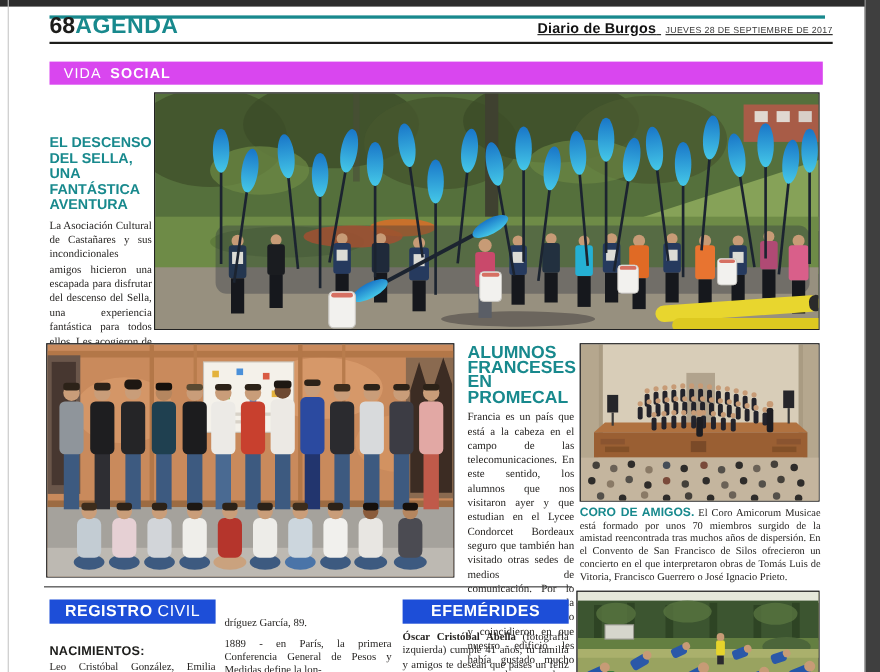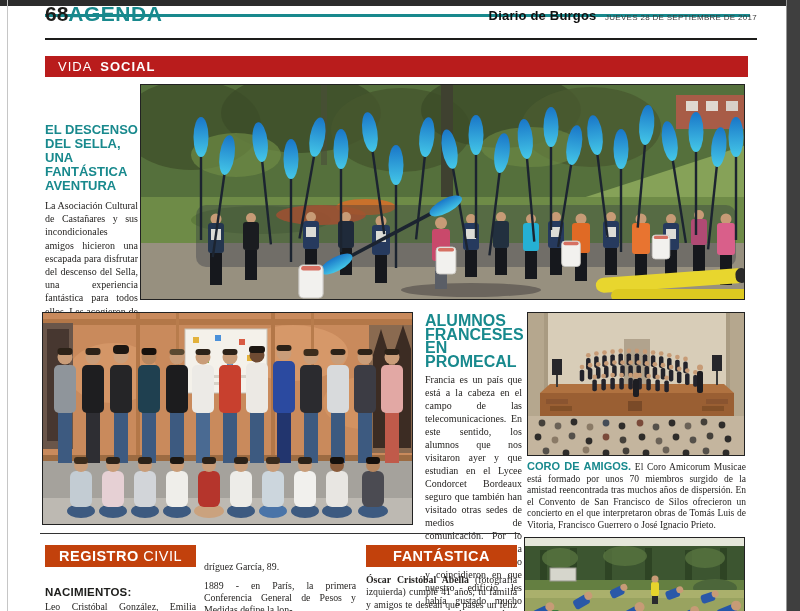--- a/index.html
+++ b/index.html
@@ -8,31 +8,31 @@
     position:relative; width:800px; height:611px; overflow:hidden;
     background:#ffffff; font-family:"Liberation Sans", sans-serif; color:#1d1d1b;
   }
   
   .frame-top   { position:absolute; left:0; top:0; width:800px; height:6px; background:#2c2c2c; }
   .frame-right { position:absolute; left:786px; top:0; width:14px; height:611px; background:#3f3f3f; border-left:1px solid #979797; }
   .left-hairline { position:absolute; left:7px; top:0; width:1px; height:611px; background:#c6c6c6; }
 
   
   .rule-teal  { position:absolute; left:45px; top:14px; width:705px; height:3px; background:#18898d; }
-  .header-row { position:absolute; left:45px; top:4px; width:712px; height:20px; display:flex; justify-content:space-between; align-items:flex-end; }
+  .header-row { position:absolute; left:45px; top:14px; width:712px; height:20px; display:flex; justify-content:space-between; align-items:flex-end; }
   .pgnum { font-size:21px; font-weight:700; letter-spacing:0; line-height:20px; }
   .pgnum .num { color:#1d1d1b; }
   .pgnum .agenda { color:#18898d; font-weight:600; letter-spacing:.5px; }
-  .masthead { line-height:13px; padding-bottom:0; white-space:nowrap; }
+  .masthead { line-height:13px; padding-bottom:0; white-space:nowrap;text-decoration:underline; }
   .masthead .paper { font-size:13px; font-weight:700; color:#111; letter-spacing:.2px; }
   .masthead .date  { font-size:8px; color:#3a3a3a; letter-spacing:.3px; margin-left:4px; }
   .rule-black { position:absolute; left:45px; top:38px; width:712px; height:2px; background:#1d1d1b; }
 
   
-  .section-bar { position:absolute; left:45px; top:56px; width:703px; height:21px; background:#b91c1c;
+  .section-bar { position:absolute; left:45px; top:56px; width:703px; height:21px; background:#d946ef;
     color:#fff; font-size:13px; line-height:21px; padding-left:13px; letter-spacing:1px; }
   .section-bar .reg  { font-weight:400; }
   .section-bar .bold { font-weight:700; margin-left:4px; }
 
   
   .headline { color:#18898d; font-weight:700; font-family:"Liberation Sans",sans-serif; }
   .serif-body { font-family:"Liberation Serif", serif; color:#262422; text-align:justify; }
 
   .art-sella { position:absolute; left:45px; top:123px; width:93px; }
   .art-sella h2 { font-size:13px; line-height:14px; letter-spacing:0; }
@@ -51,21 +51,21 @@
   .photo-field    { left:524px; top:537px; width:221px; height:90px;  }
 
   
   .coro-caption { position:absolute; left:527px; top:461px; width:219px;
     font-family:"Liberation Serif",serif; font-size:9.5px; line-height:11.6px; color:#262422; text-align:justify; }
   .coro-caption .lead { font-family:"Liberation Sans",sans-serif; font-weight:700; color:#18898d; font-size:11px; }
 
   
   .divider { position:absolute; left:40px; top:533px; width:480px; height:1px; background:#333; }
   .bcol { position:absolute; top:545px; }
-  .bcol .bar { background:#c2410c; color:#fff; height:22px; line-height:22px; text-align:center;
+  .bcol .bar { background:#1d4ed8; color:#fff; height:22px; line-height:22px; text-align:center;
     font-size:14.5px; font-weight:700; letter-spacing:.5px; }
   .bcol .bar .thin { font-weight:400; }
   .col1 { left:45px;  width:151px; }
   .col2 { left:204px; width:152px; }
   .col3 { left:366px; width:151px; }
   .nac-label { margin-top:19px; font-size:11.5px; font-weight:700; color:#1d1d1b; letter-spacing:.2px; }
   .bcol .serif-body { font-size:9.8px; line-height:12.2px; }
   .col1 .serif-body { margin-top:3px; }
   .cont-line { font-family:"Liberation Serif",serif; font-size:9.8px; color:#262422; margin-bottom:8px;margin-top:16px; }
   .col2 .serif-body { margin-top:6px; }
@@ -580,21 +580,21 @@
     <div class="nac-label">NACIMIENTOS:</div>
     <p class="serif-body">Leo Cristóbal González, Emilia Nikolaeva Emilova, Alejandro Manuel Sánchez de</p>
   </div>
 
   <div class="bcol col2">
     <div class="cont-line">dríguez García, 89.</div>
     <p class="serif-body">1889 - en París, la primera Conferencia General de Pesos y Medidas define la lon-</p>
   </div>
 
   <div class="bcol col3">
-    <div class="bar">FANTÁSTICA</div>
+    <div class="bar">EFEMÉRIDES</div>
     <p class="serif-body"><b>Óscar Cristóbal Abella</b><span> (fotografía izquierda) cumple 41 años; tu familia y amigos te desean que pases un feliz día y que cumplas muchos más. Coincide</span></p>
   </div>
 
   <figure class="photo photo-field">
     <svg width="221" height="90" viewBox="0 0 221 90">
       <rect width="221" height="90" fill="#99a360"></rect>
       <rect x="0" y="0" width="221" height="10" fill="#e5e7da"></rect>
       <rect x="0" y="8" width="221" height="36" fill="#3c5530"></rect>
       <rect x="15" y="12" width="7" height="30" fill="#2e4424"></rect>
         <rect x="45" y="10" width="7" height="32" fill="#2e4424"></rect>

